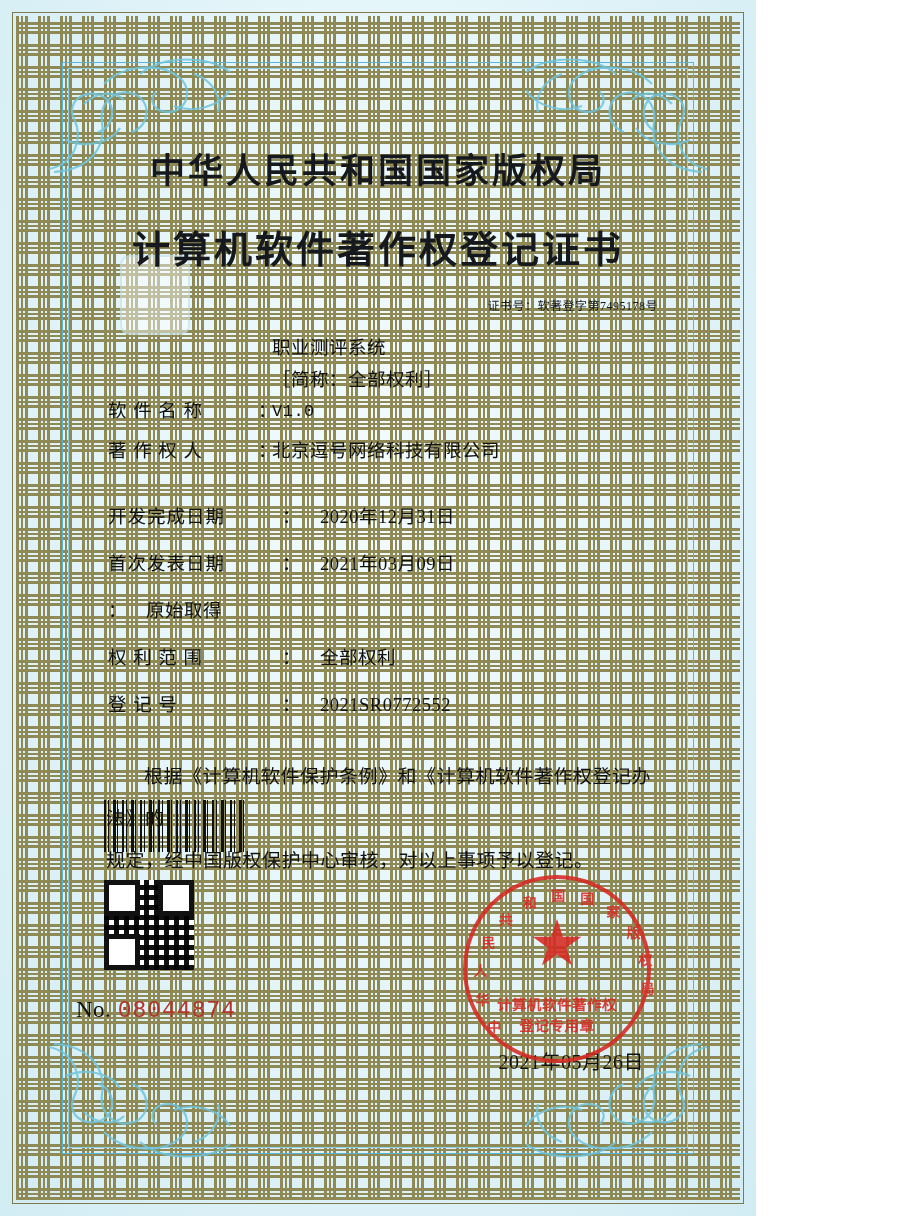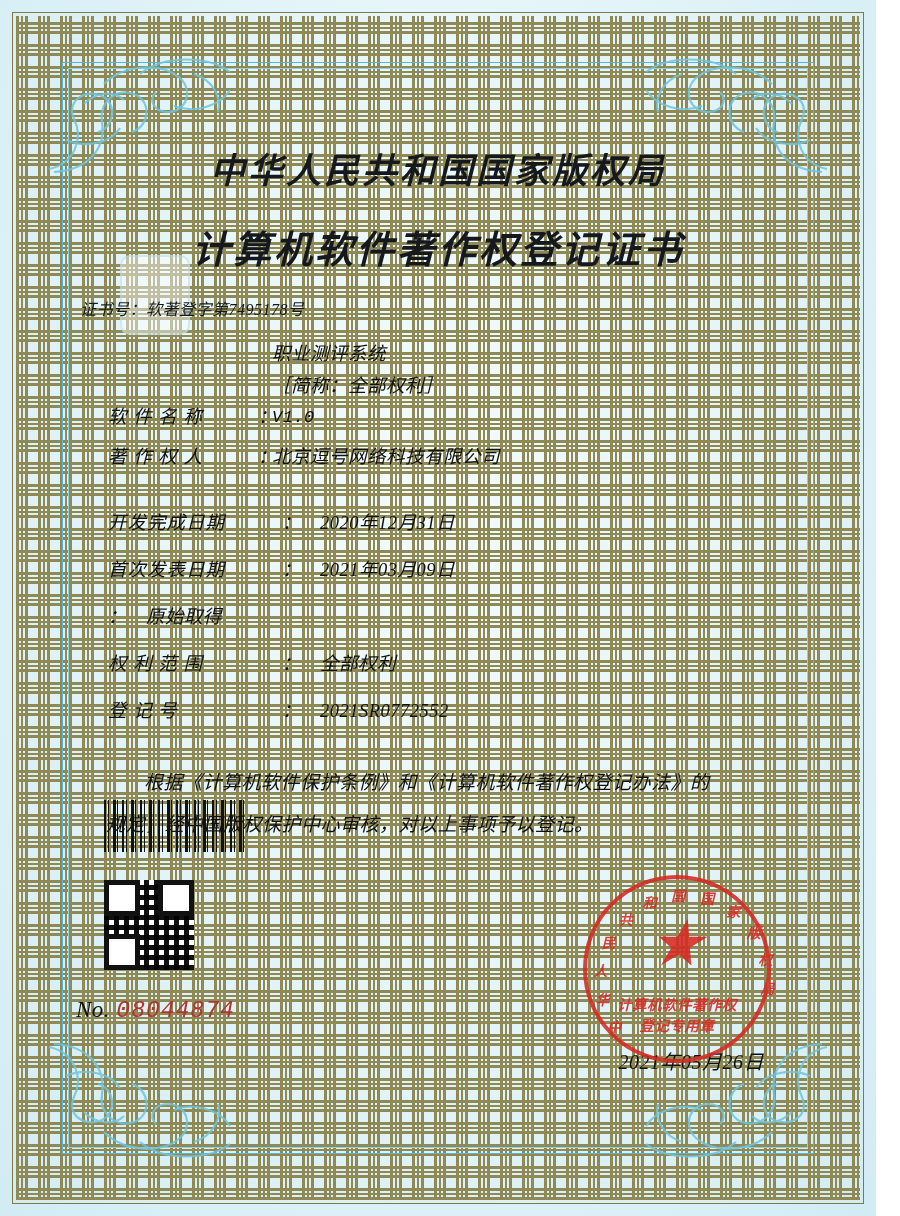--- a/index.html
+++ b/index.html
@@ -6,27 +6,26 @@
     margin: 0;
     padding: 0;
     background: #ffffff;
   }
   body {
     font-family: "Liberation Serif", "DejaVu Serif", serif;
   }
 
   .certificate {
     position: relative;
-    width: 876px;
+    width: 756px;
     height: 1216px;
     box-sizing: border-box;
     background:
       radial-gradient(ellipse at 50% 40%, #f2fbfd 0%, #e6f6fa 45%, #dcf1f7 70%, #d2ecf4 100%);
     overflow: hidden;
-    font-style: italic;
   }
 
   
   .meander-frame {
     position: absolute;
     left: 16px;
     top: 16px;
     right: 16px;
     bottom: 16px;
     border: 22px solid transparent;
@@ -131,22 +130,23 @@
     letter-spacing: 3px;
   }
   .title-sub {
     margin-top: 26px;
     font-size: 38px;
     letter-spacing: 3px;
   }
 
   .cert-no {
     margin-top: 22px;
+    text-align: right;
     padding-right: 18px;
-    font-size: 16px;
+    font-size: 12px;
     color: #15181c;
     letter-spacing: .5px;
   }
 
   .fields {
     margin-top: 18px;
     padding-left: 28px;
   }
   .field-row {
     display: flex;

